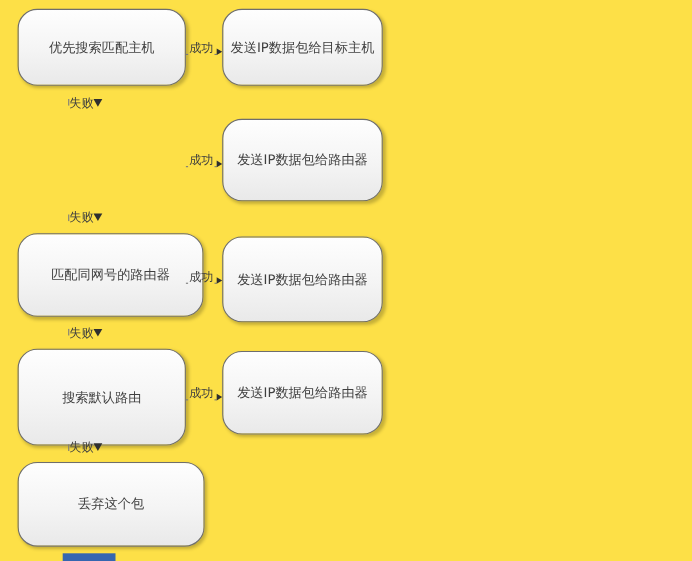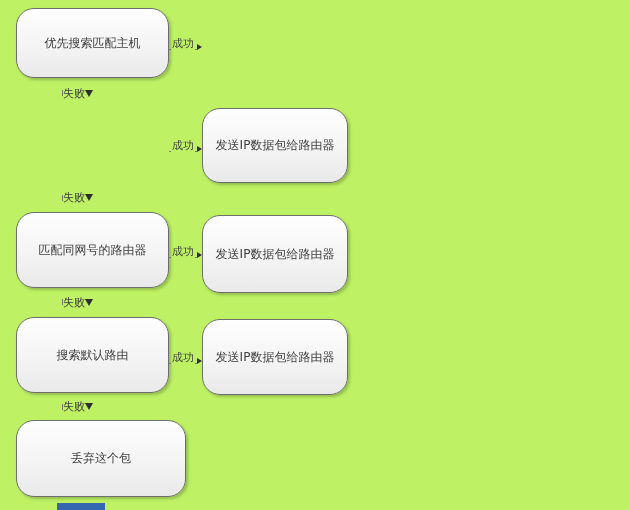--- a/index.html
+++ b/index.html
@@ -10,21 +10,21 @@
     --text:#3f3f3f;
     --line:#7a7a7a;
     --arrow:#2f2f2f;
     --blue:#3566b0;
   }
   html,body{margin:0;padding:0;background:#ffffff;}
   body{font-family:"DejaVu Sans","Liberation Sans",sans-serif;}
   .canvas{
     position:relative;
     width:629px;height:510px;
-    background:#bef264;
+    background:#fde047;
     overflow:hidden;
   }
   .node{
     position:absolute;
     box-sizing:border-box;
     border:1px solid var(--border);
     border-radius:18px;
     background:linear-gradient(to bottom,var(--fill-top) 0%,var(--fill-mid) 55%,var(--fill-bot) 100%);
     box-shadow:2px 2px 3px rgba(0,0,0,0.22);
     display:flex;align-items:center;justify-content:center;
@@ -72,20 +72,23 @@
 
   <div class="node" style="left:16px;top:8px;width:153px;height:70px">
     <span>优先搜索匹配主机</span>
   </div>
   <div class="conn-h" style="left:169px;top:36px;width:33px;height:14px">
     <span class="hline"></span>
     <span class="clabel">成功</span>
     <span class="hline"></span>
     <span class="tri-r"></span>
   </div>
+  <div class="node" style="left:202px;top:8px;width:146px;height:70px">
+    <span>发送IP数据包给目标主机</span>
+  </div>
   <div class="conn-v" style="left:62px;top:78px;width:61px;height:30px">
     <span class="vline"></span>
     <span class="clabel">失败</span>
     <span class="tri-d"></span>
   </div>
 
   <div class="conn-h" style="left:169px;top:138px;width:33px;height:14px">
     <span class="hline"></span>
     <span class="clabel">成功</span>
     <span class="hline"></span>
@@ -93,39 +96,39 @@
   </div>
   <div class="node" style="left:202px;top:108px;width:146px;height:75px">
     <span>发送IP数据包给路由器</span>
   </div>
   <div class="conn-v" style="left:62px;top:183px;width:61px;height:29px">
     <span class="vline"></span>
     <span class="clabel">失败</span>
     <span class="tri-d"></span>
   </div>
 
-  <div class="node" style="left:16px;top:212px;width:153px;height:76px">
+  <div class="node" style="left:16px;top:212px;width:169px;height:76px">
     <span>匹配同网号的路由器</span>
   </div>
   <div class="conn-h" style="left:169px;top:244px;width:33px;height:14px">
     <span class="hline"></span>
     <span class="clabel">成功</span>
     <span class="hline"></span>
     <span class="tri-r"></span>
   </div>
   <div class="node" style="left:202px;top:215px;width:146px;height:78px">
     <span>发送IP数据包给路由器</span>
   </div>
   <div class="conn-v" style="left:62px;top:288px;width:61px;height:28px">
     <span class="vline"></span>
     <span class="clabel">失败</span>
     <span class="tri-d"></span>
   </div>
 
-  <div class="node" style="left:16px;top:317px;width:153px;height:76px">
+  <div class="node" style="left:16px;top:317px;width:153px;height:88px">
     <span>搜索默认路由</span>
   </div>
   <div class="conn-h" style="left:169px;top:350px;width:33px;height:14px">
     <span class="hline"></span>
     <span class="clabel">成功</span>
     <span class="hline"></span>
     <span class="tri-r"></span>
   </div>
   <div class="node" style="left:202px;top:319px;width:146px;height:76px">
     <span>发送IP数据包给路由器</span>

